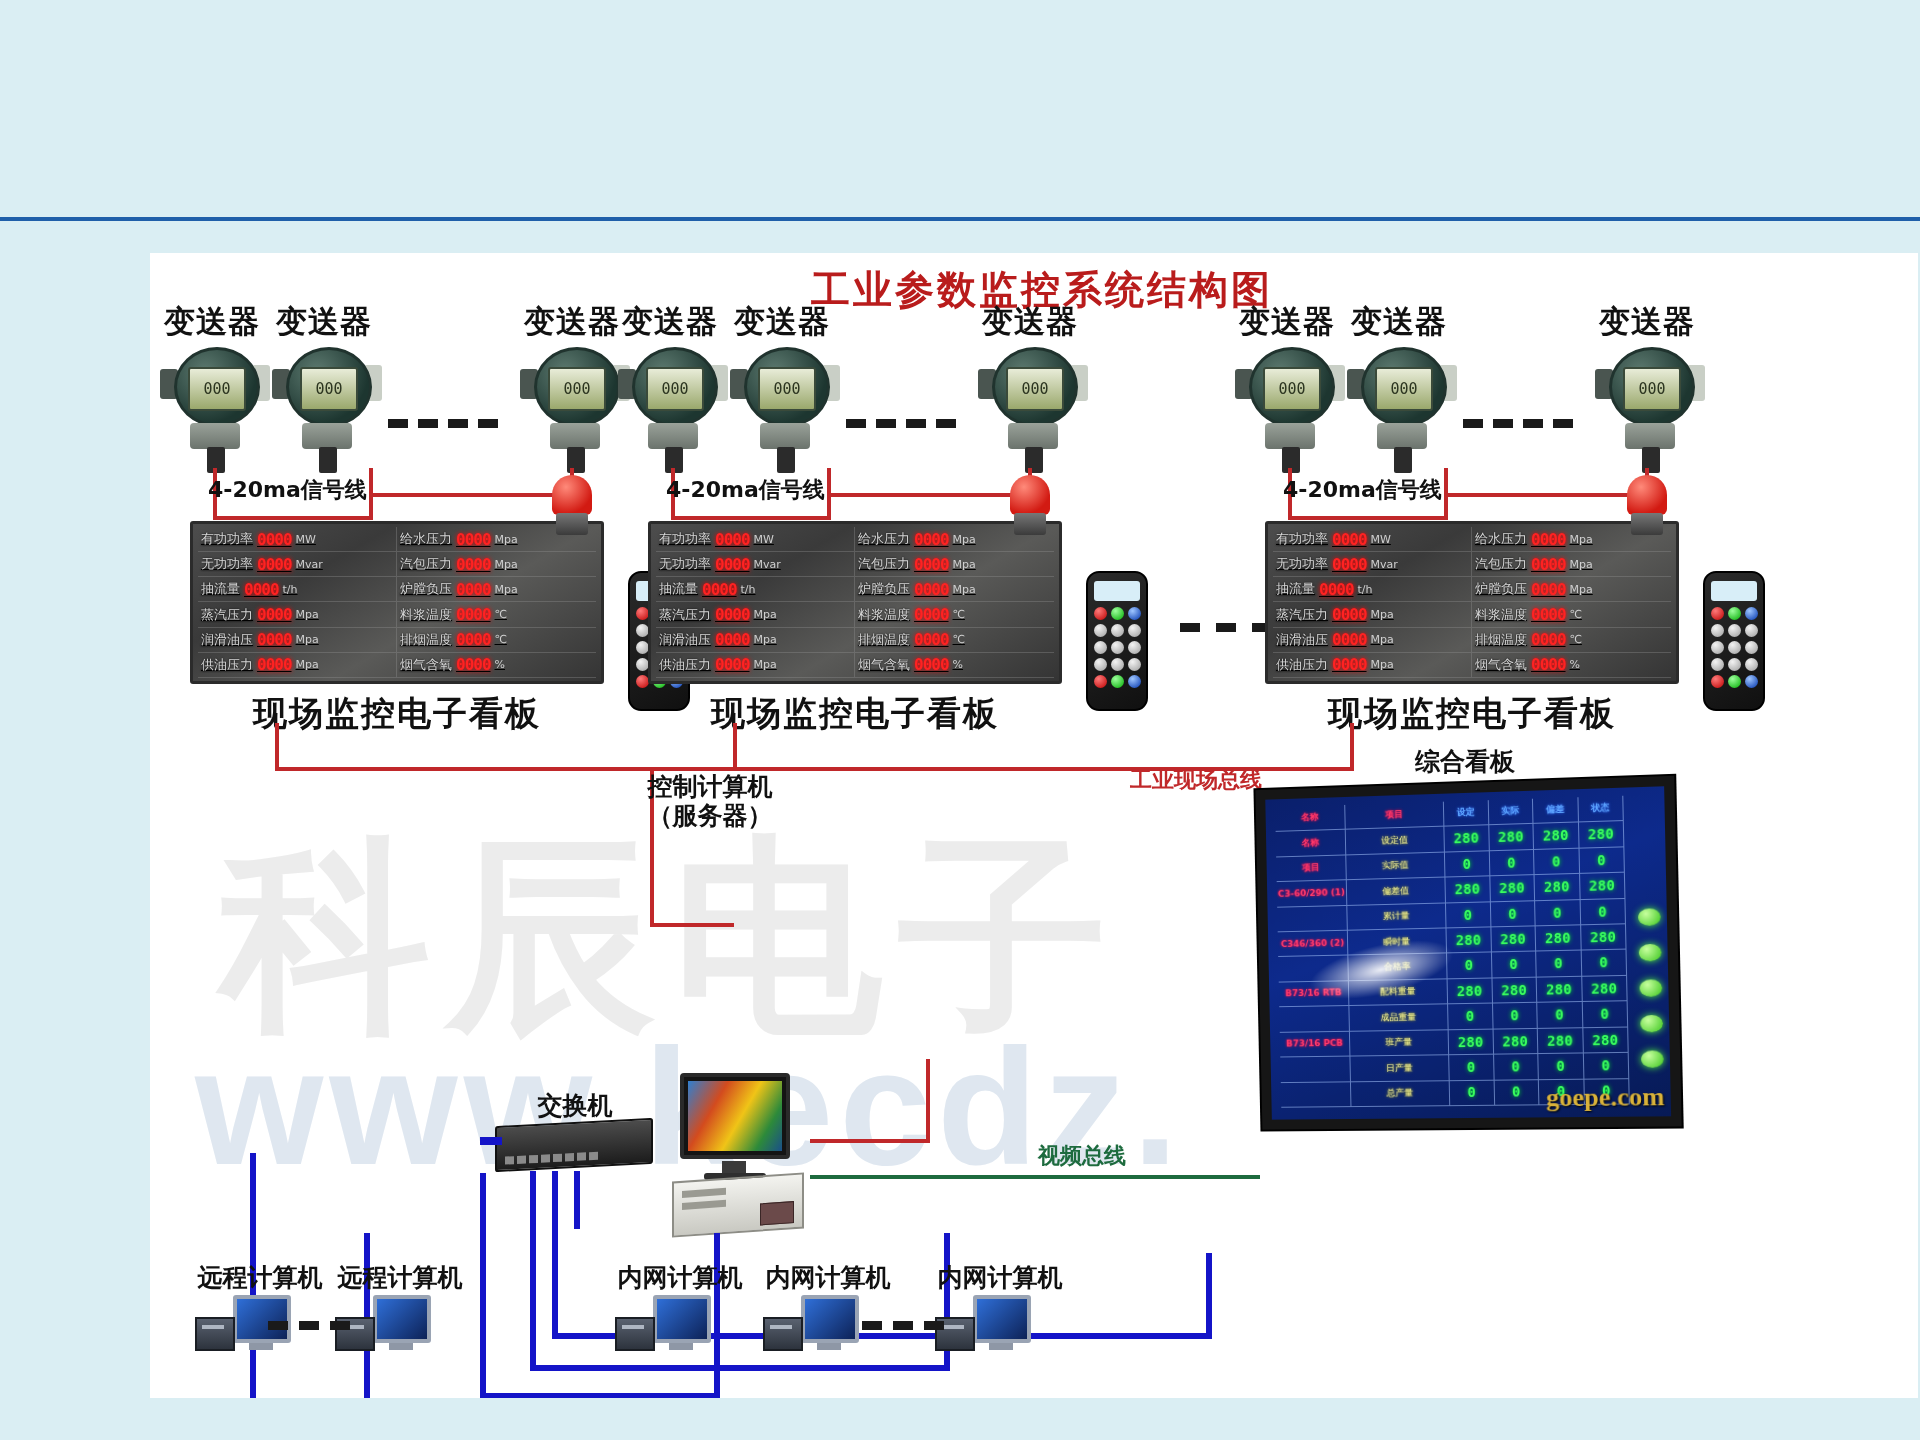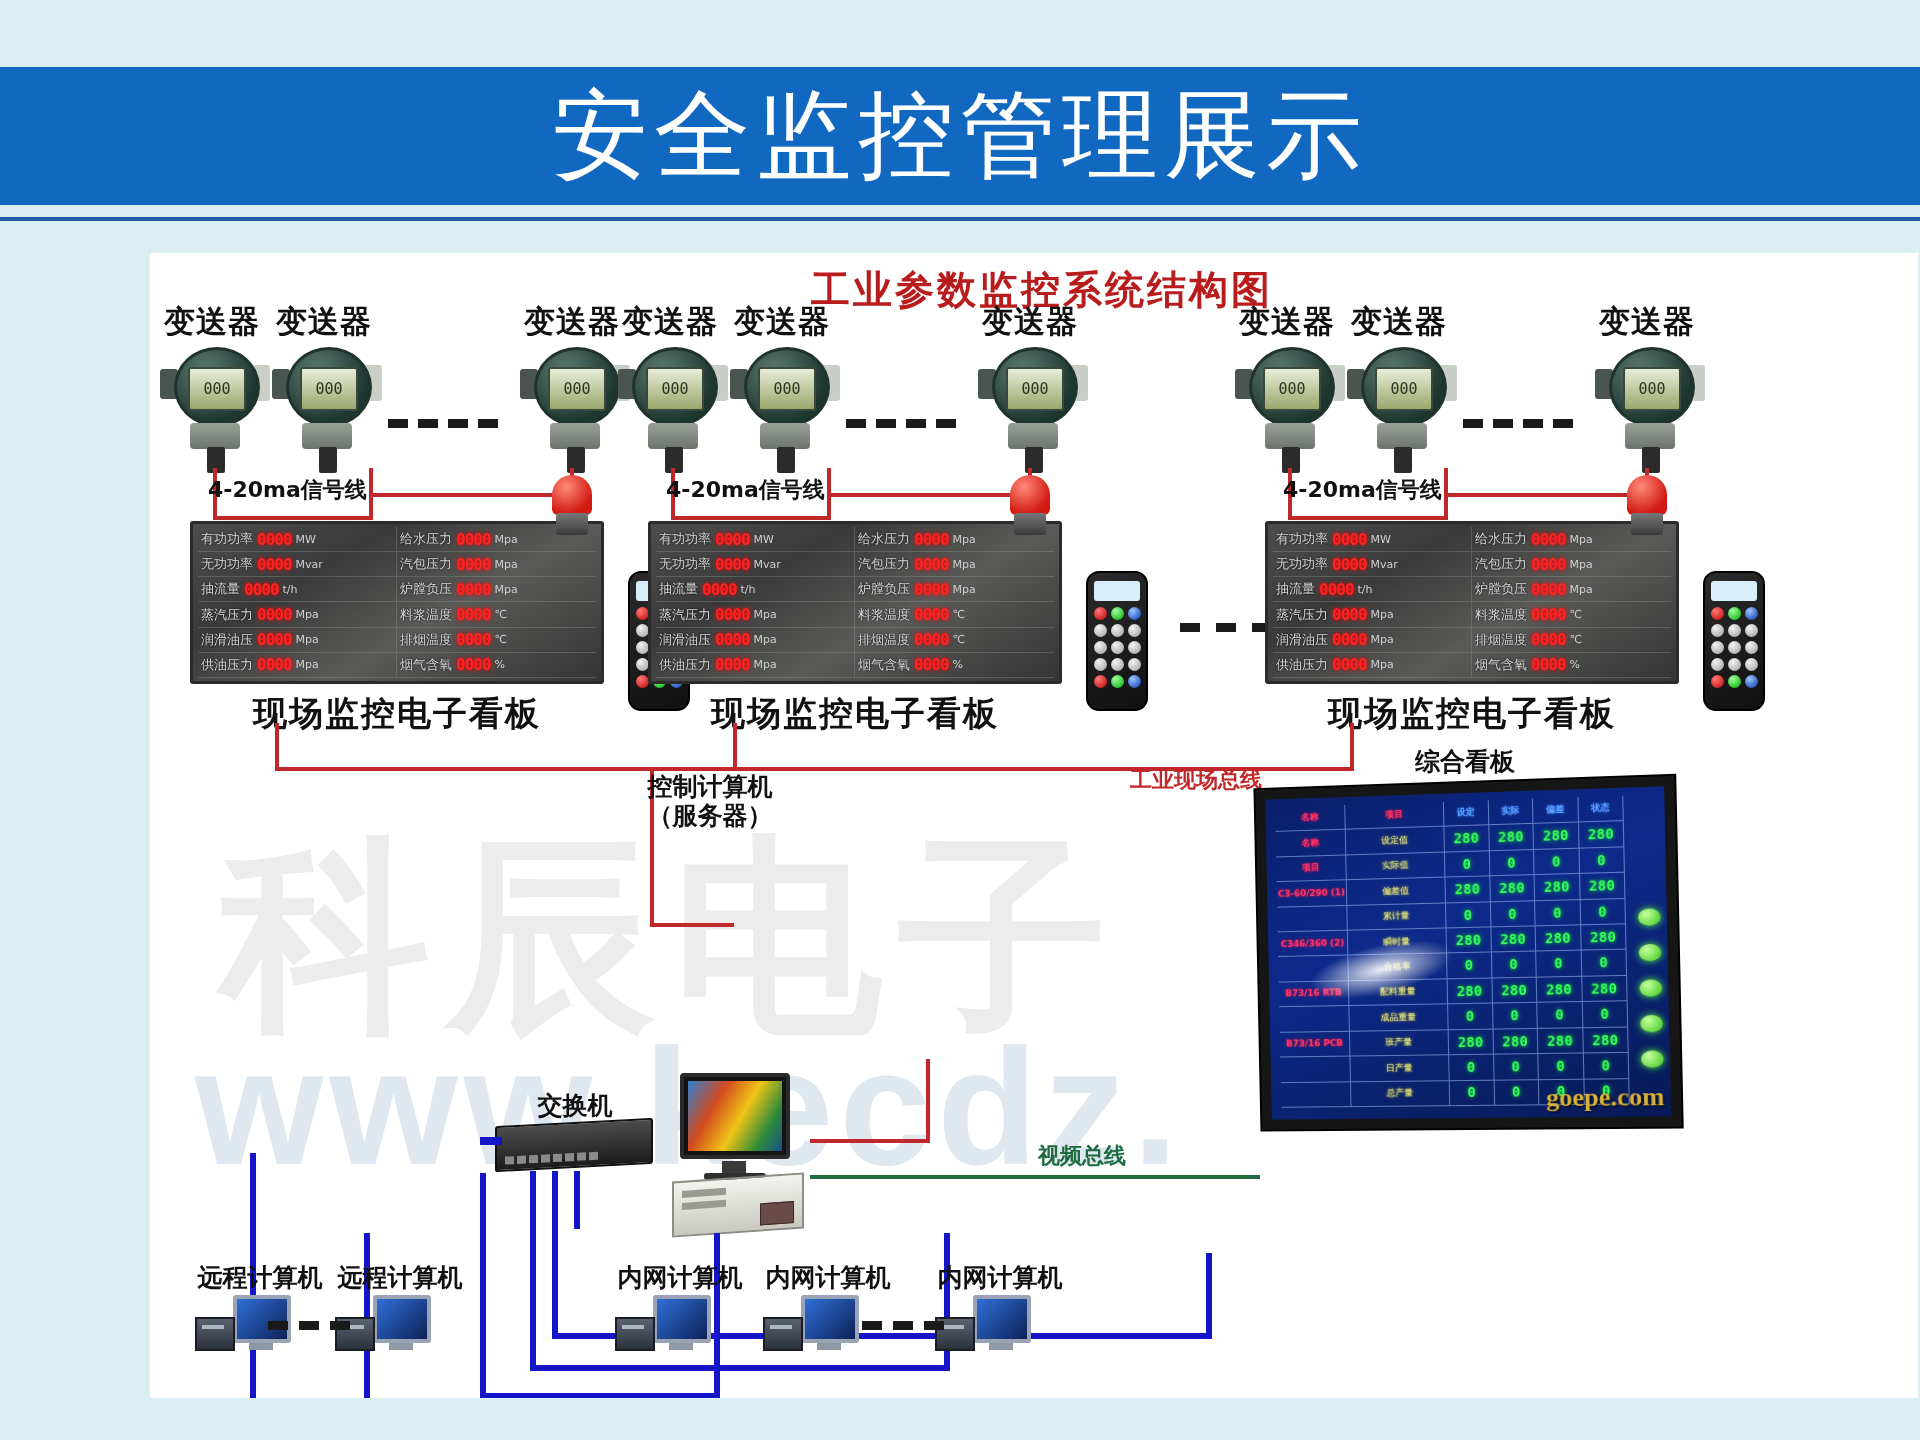--- a/index.html
+++ b/index.html
@@ -101,20 +101,21 @@
   }
 
   
   .board-group { position: absolute; }
   .board {
     position: relative; width: 414px; height: 163px;
     background: linear-gradient(150deg,#4d4d4d 0%, #3a3a3a 30%, #5a5a58 60%, #343434 100%);
     border: 3px solid #2b2b2b; border-radius: 3px;
     display: grid; grid-template-columns: 1fr 1fr; grid-template-rows: repeat(6, 1fr);
     padding: 3px 5px;
+    text-decoration: underline;
   }
   .cell {
     display: flex; align-items: center; gap: 4px;
     border-bottom: 1px solid rgba(150,150,150,.35);
     padding: 0 3px; overflow: hidden;
   }
   .cell:nth-child(odd) { border-right: 1px solid rgba(150,150,150,.35); }
   .c-name {
     font-size: 13px; color: #d8d8d8; font-family: "DejaVu Sans", sans-serif;
     white-space: nowrap; text-shadow: 0 0 2px #000;
@@ -290,23 +291,20 @@
     position: absolute; right: 6px; bottom: 4px;
     font-size: 26px; font-weight: bold; color: #d9b23a;
     font-family: "Liberation Serif", serif; text-shadow: 1px 1px 2px #000;
   }
 </style>
 </head>
 <body>
 
 <div id="slide">
 
-  <div id="title-banner">
-    <div id="title-text">安全监控管理展示</div>
-  </div>
   <div id="header-rule"></div>
 
   <div id="diagram-panel">
 
     <div class="wm" id="wm-cn">科辰电子</div>
     <div class="wm" id="wm-url">www.kecdz.</div>
 
     <div id="diagram-title">工业参数监控系统结构图</div>
 
     <div class="tx-group" style="left:10px; width:560px;">

